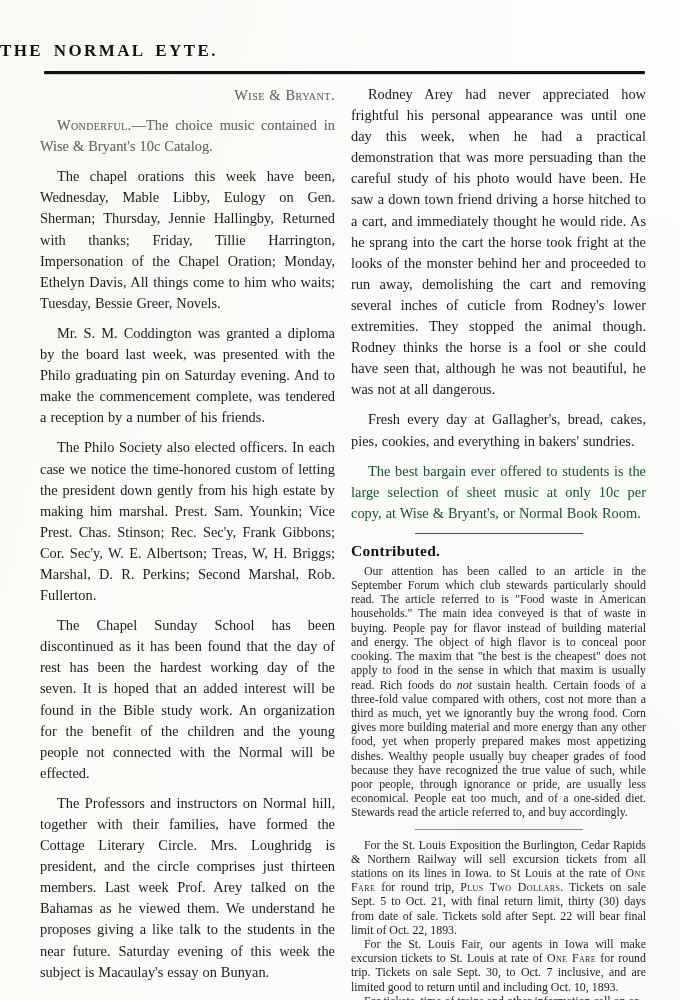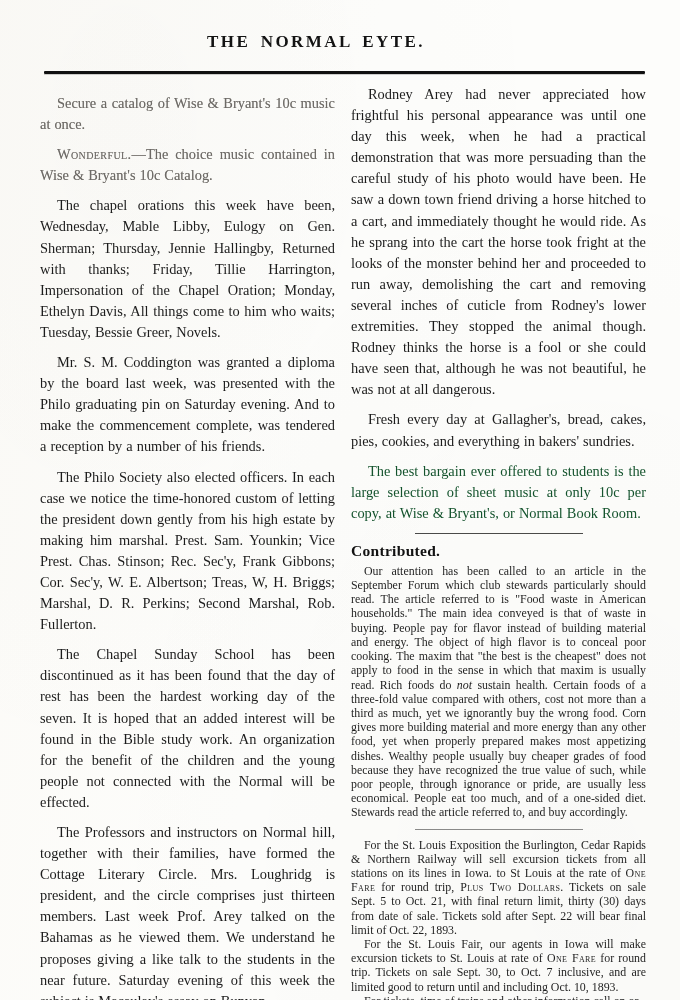--- a/index.html
+++ b/index.html
@@ -25,24 +25,23 @@
     background:
       radial-gradient(ellipse at 18% 12%, rgba(0,0,0,0.012), rgba(0,0,0,0) 60%),
       radial-gradient(ellipse at 86% 88%, rgba(0,0,0,0.015), rgba(0,0,0,0) 62%),
       linear-gradient(100deg, rgba(250,248,243,0.55), rgba(255,255,255,0) 45%);
     pointer-events: none;
   }
 
   
   #masthead {
     position: absolute;
-    top: 32px;
+    top: 41px;
     left: 0;
     width: 632px;
-    text-align: center;
   }
   #masthead .title {
     font-family: "Liberation Serif", "DejaVu Serif", serif;
     font-weight: bold;
     font-size: 17px;
     letter-spacing: 2.4px;
     color: #131313;
     word-spacing: 4px;
   }
   #head-rule {
@@ -158,25 +157,23 @@
   <div id="paper-grain"></div>
 
   <div id="masthead">
     <div class="title">THE NORMAL EYTE.</div>
   </div>
   <div id="head-rule"></div>
 
   <div class="column" id="col-left">
 
     <p class="body-par faded">
+      <span class="signature">Wise &amp; Bryant.</span>
     </p>
 
-    <p class="body-par faded">
-      <span>Secure a catalog of Wise &amp; Bryant's 10c music at once.</span>
-    </p>
 
     <p class="body-par faded"><span class="smallcaps">Wonderful.</span><span>—The choice music contained in Wise &amp; Bryant's 10c Catalog.</span>
     </p>
 
     <p class="body-par">The chapel orations this week have been, Wednesday, Mable Libby, Eulogy on Gen. Sherman; Thursday, Jennie Hallingby, Returned with thanks; Friday, Tillie Harrington, Impersonation of the Chapel Oration; Monday, Ethelyn Davis, All things come to him who waits; Tuesday, Bessie Greer, Novels.</p>
 
     <p class="body-par">Mr. S. M. Coddington was granted a diploma by the board last week, was presented with the Philo graduating pin on Saturday evening. And to make the commencement complete, was tendered a reception by a number of his friends.</p>
 
     <p class="body-par">The Philo Society also elected officers.  In each case we notice the time-honored custom of letting the president down gently from his high estate by making him marshal.  Prest. Sam. Younkin; Vice Prest. Chas. Stinson; Rec. Sec'y, Frank Gibbons; Cor. Sec'y, W. E. Albertson; Treas, W, H. Briggs; Marshal, D. R. Perkins; Second Marshal, Rob. Fullerton.</p>
 

